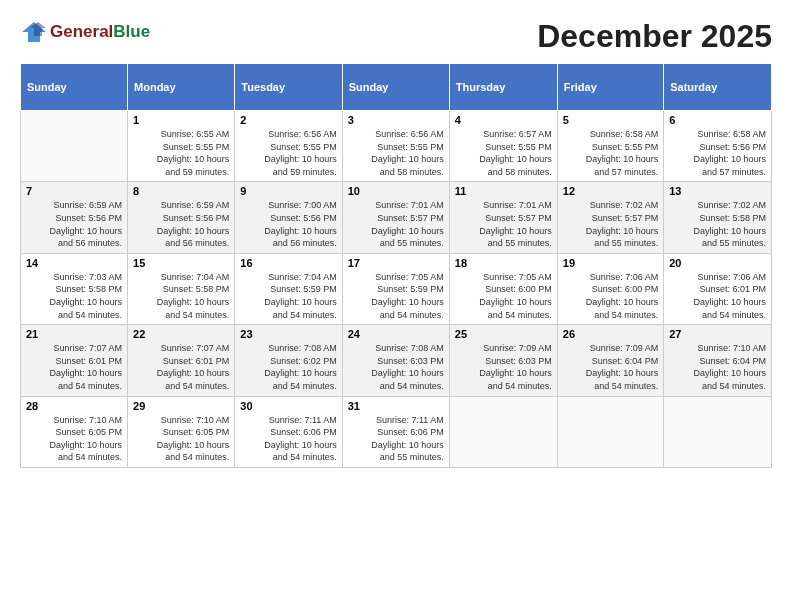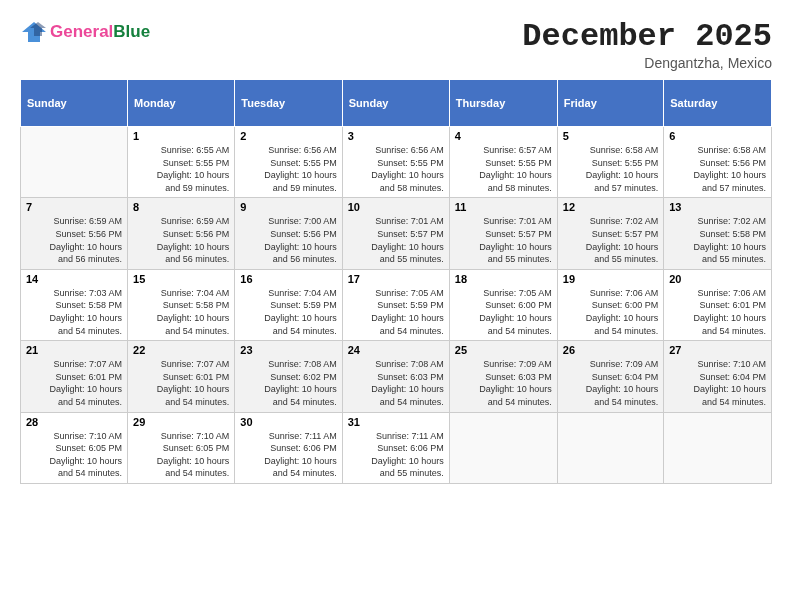--- a/index.html
+++ b/index.html
@@ -30,21 +30,20 @@
       height: 28px;
       margin-right: 2px;
     }
     .title-block {
       text-align: right;
     }
     .month-title {
       font-size: 32px;
       font-weight: bold;
       color: #222;
-      font-family: Liberation Mono, monospace;
     }
     .subtitle {
       font-size: 14px;
       color: #555;
     }
     .calendar {
       width: 100%;
       border-collapse: collapse;
       font-size: 10px;
     }
@@ -93,27 +92,26 @@
 <div class="page">
   <div class="header">
     <div class="logo">
       <svg class="logo-icon" viewBox="0 0 28 28">
         <rect x="0" y="0" width="28" height="28" fill="white"></rect>
         <polygon points="14,4 26,14 20,14 20,24 8,24 8,14 2,14" fill="#4a90d9"></polygon>
         <polygon points="18,4 26,10 22,10 22,18 14,18 14,10 10,10" fill="#1a3a6e" opacity="0.5"></polygon>
       </svg>
       <div>
         <div style="font-size:17px;font-weight:bold;color:#1a1a2e;line-height:1.1;">
-          <span style="color:#ec4899;">General</span><span style="color:#15803d;">Blue</span>
+          <span style="color:#7f1d1d;">General</span><span style="color:#15803d;">Blue</span>
         </div>
       </div>
     </div>
     <div class="title-block">
       <div class="month-title">December 2025</div>
-      <div class="subtitle">Dengantzha, Mexico</div>
     </div>
   </div>
 
   <table class="calendar">
     <thead>
       <tr id="weekday-header">
           <th>Sunday</th>
           <th>Monday</th>
           <th>Tuesday</th>
           <th>Sunday</th>

